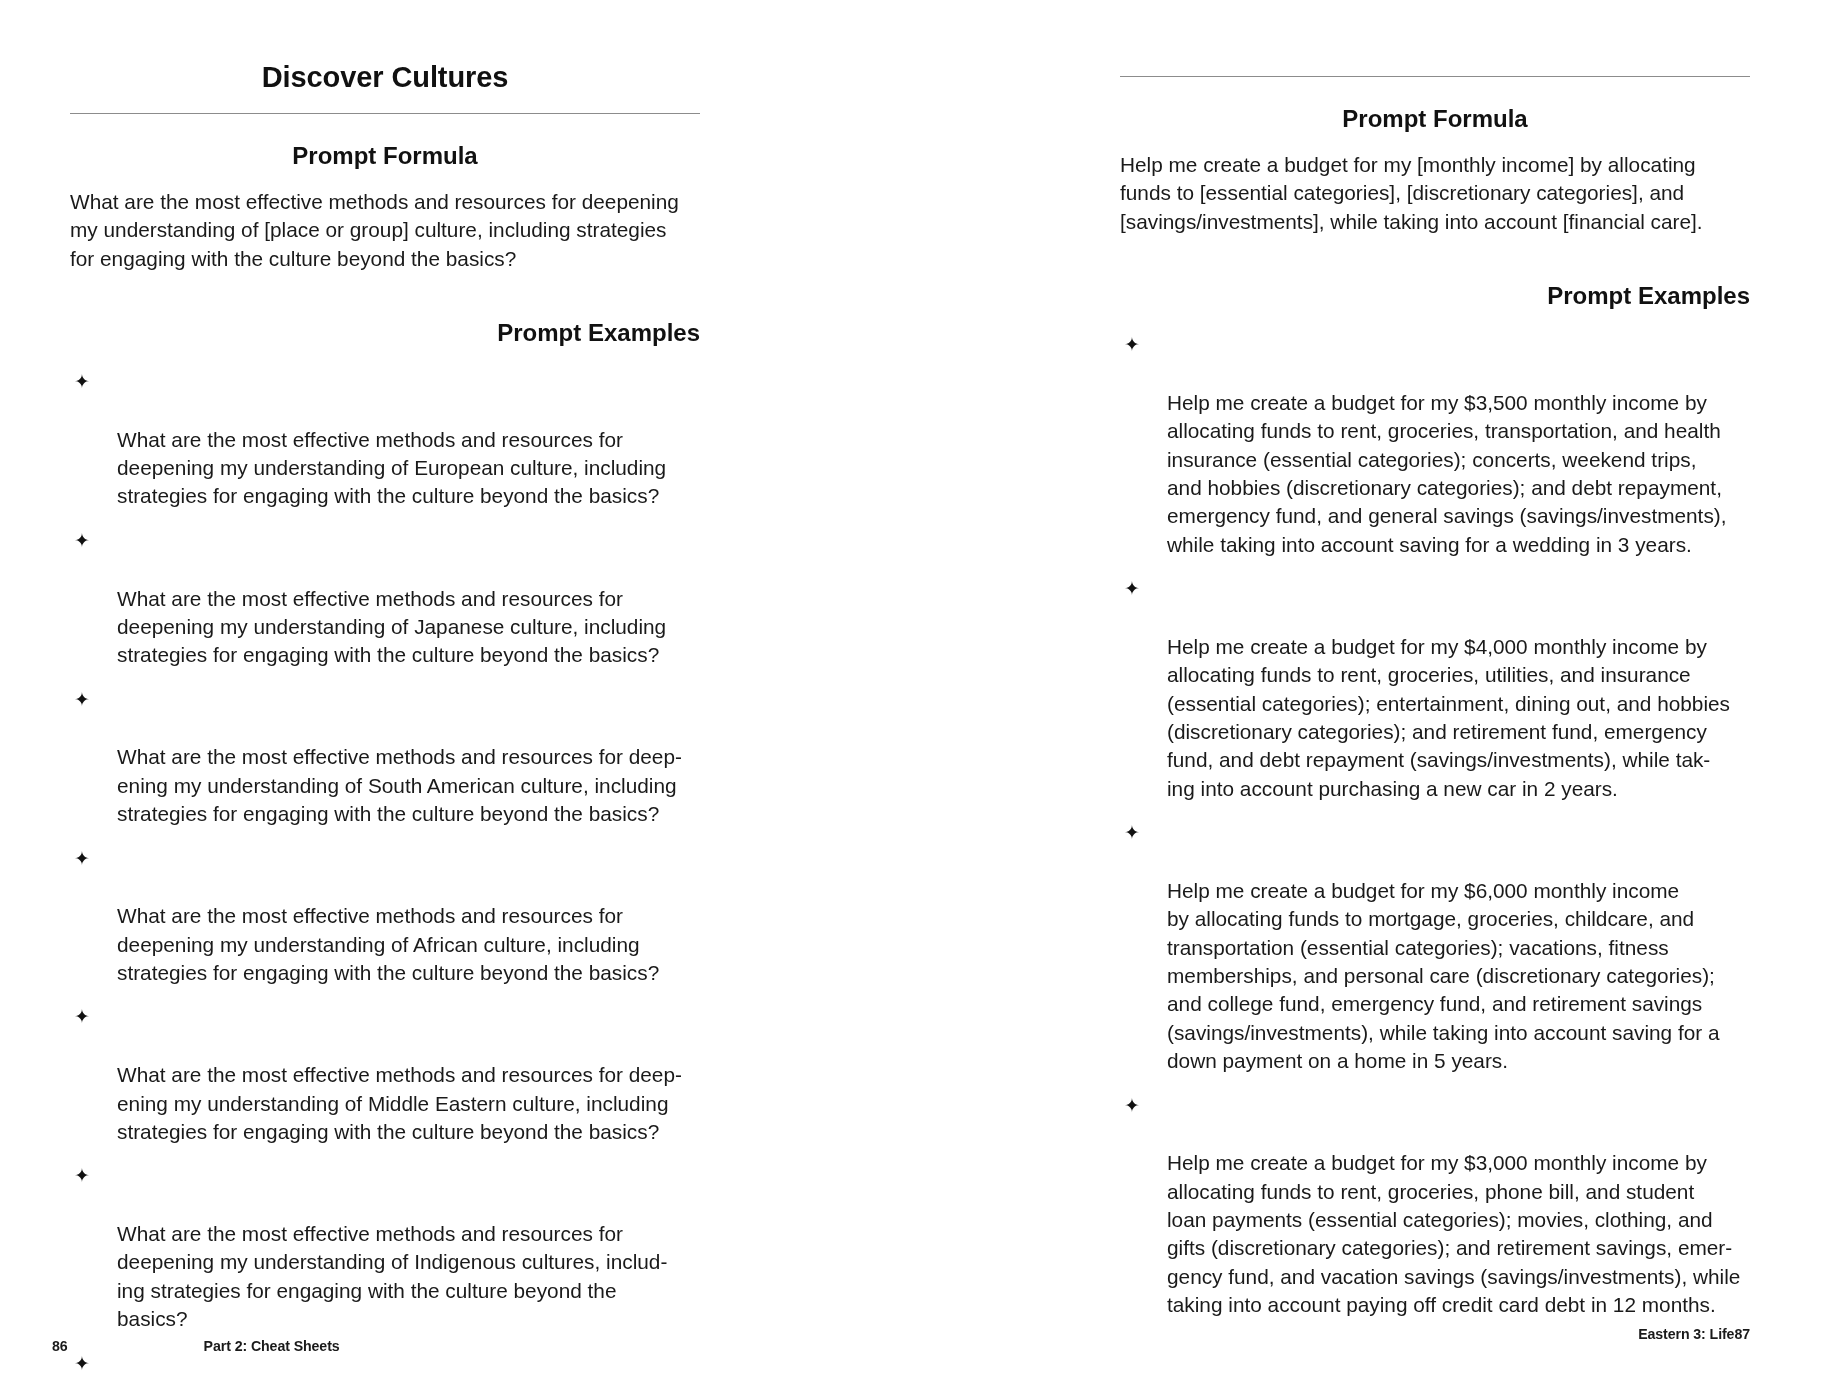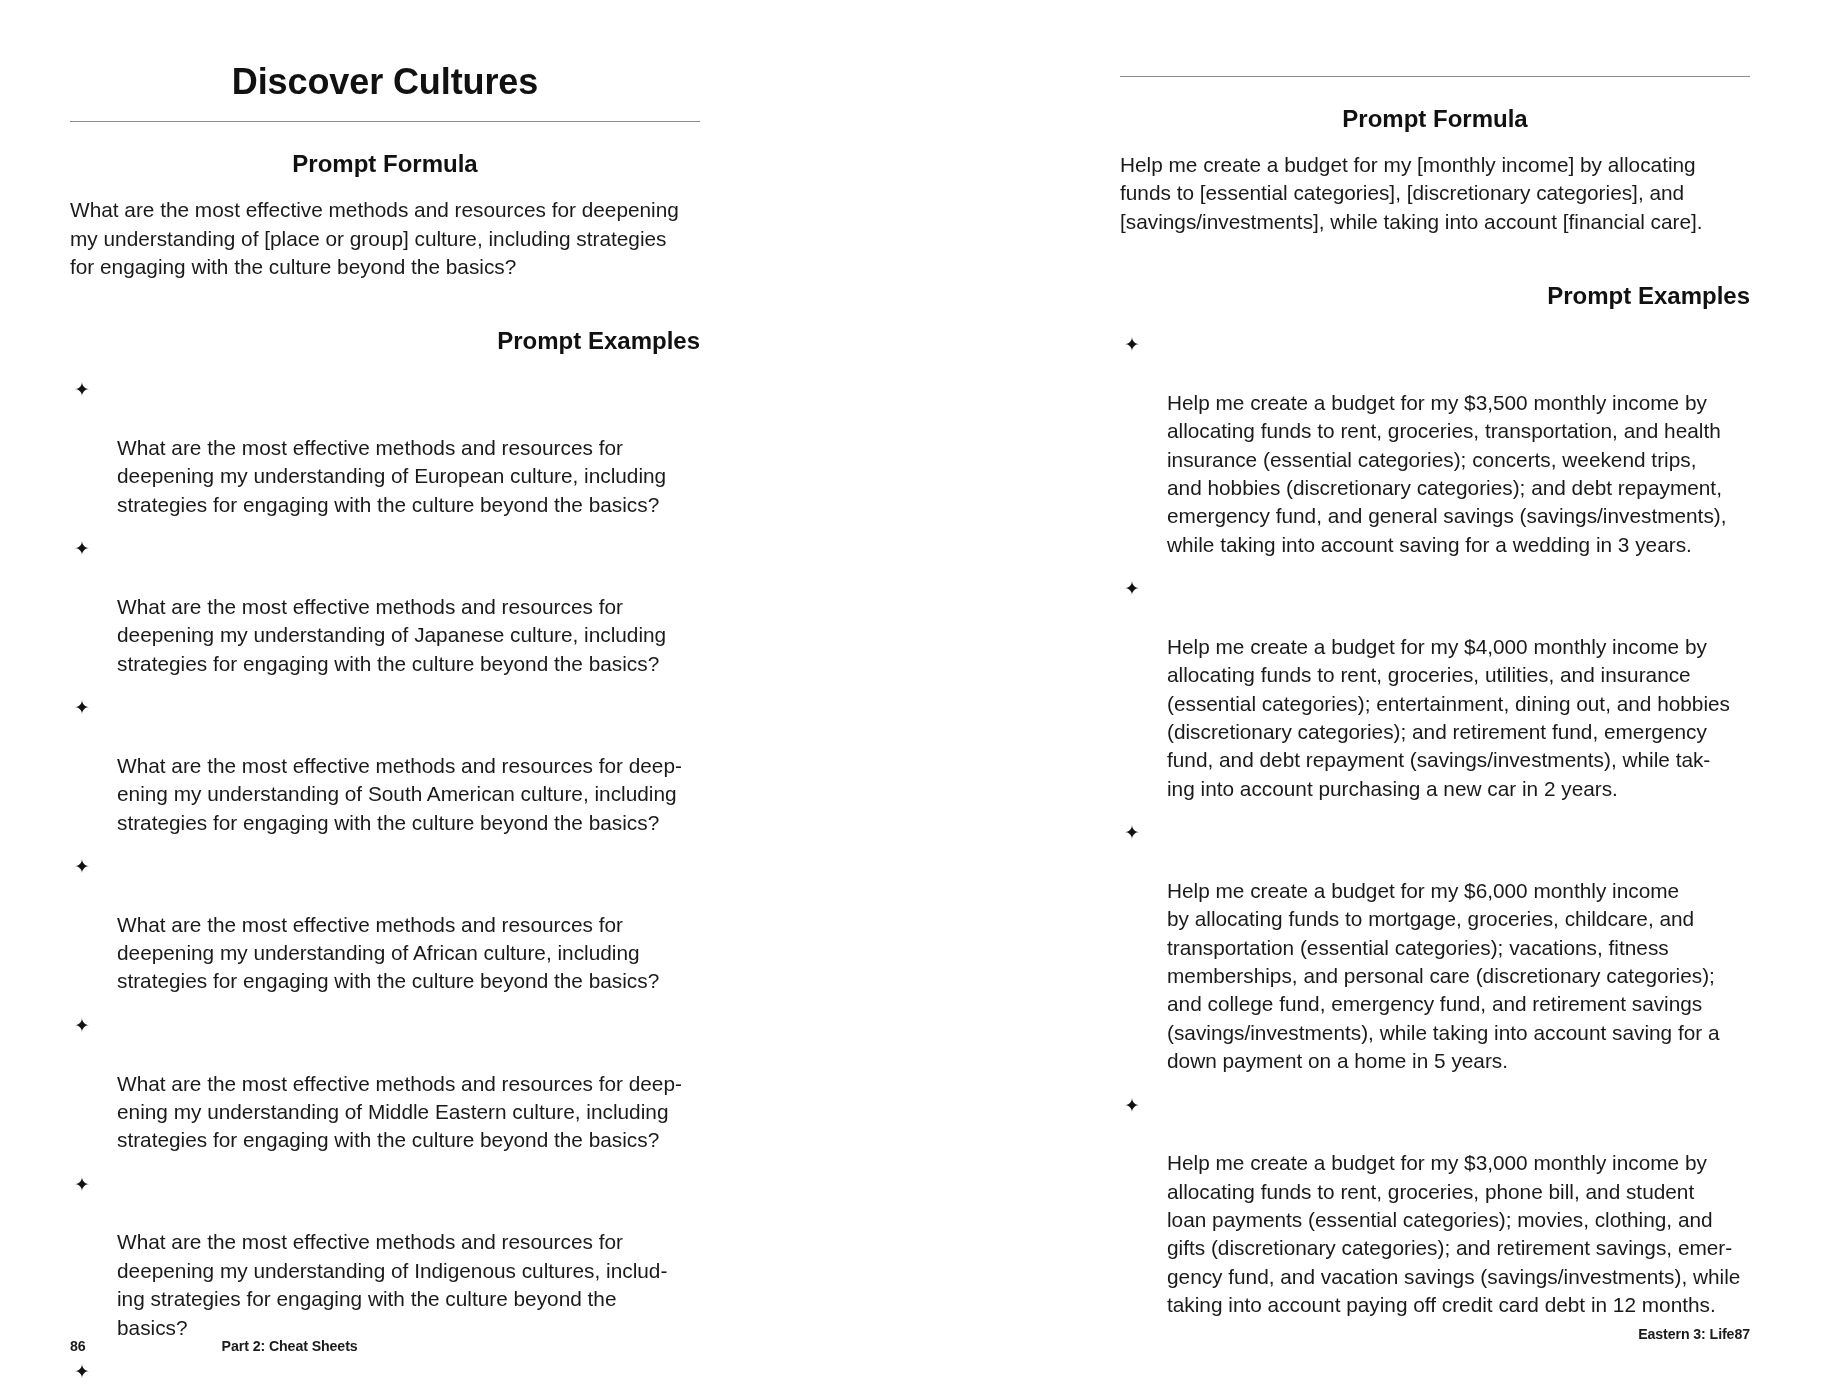--- a/index.html
+++ b/index.html
@@ -36,21 +36,21 @@
     bottom: 100px;
     left: 0;
     right: 0;
   }
 
   .page-left .page-inner { left: 70px; right: 210px; }
   .page-right .page-inner { left: 210px; right: 70px; }
 
   
   .chapter-title {
-    font-size: 36px;
+    font-size: 29px;
     font-weight: bold;
     text-align: center;
     letter-spacing: -0.1px;
     margin: 0;
     padding: 0 0 2px 0;
     color: #111111;
     line-height: 1.2;
   }
 
   .title-rule {
@@ -115,21 +115,21 @@
     left: 0;
     right: 0;
     bottom: 48px;
     height: 22px;
     font-size: 14.2px;
     font-weight: bold;
     color: #1a1a1a;
     letter-spacing: -0.1px;
   }
 
-  .page-left .page-footer { left: 70px; right: 140px; text-align: center; }
+  .page-left .page-footer { left: 52px; right: 140px; text-align: center; }
   .page-right .page-footer { left: 140px; right: 70px; }
 
   .footer-row {
     display: flex;
     align-items: baseline;
     width: 100%;
   }
 
   .footer-num { flex: 0 0 auto; }
   .footer-label { flex: 0 0 auto; }

